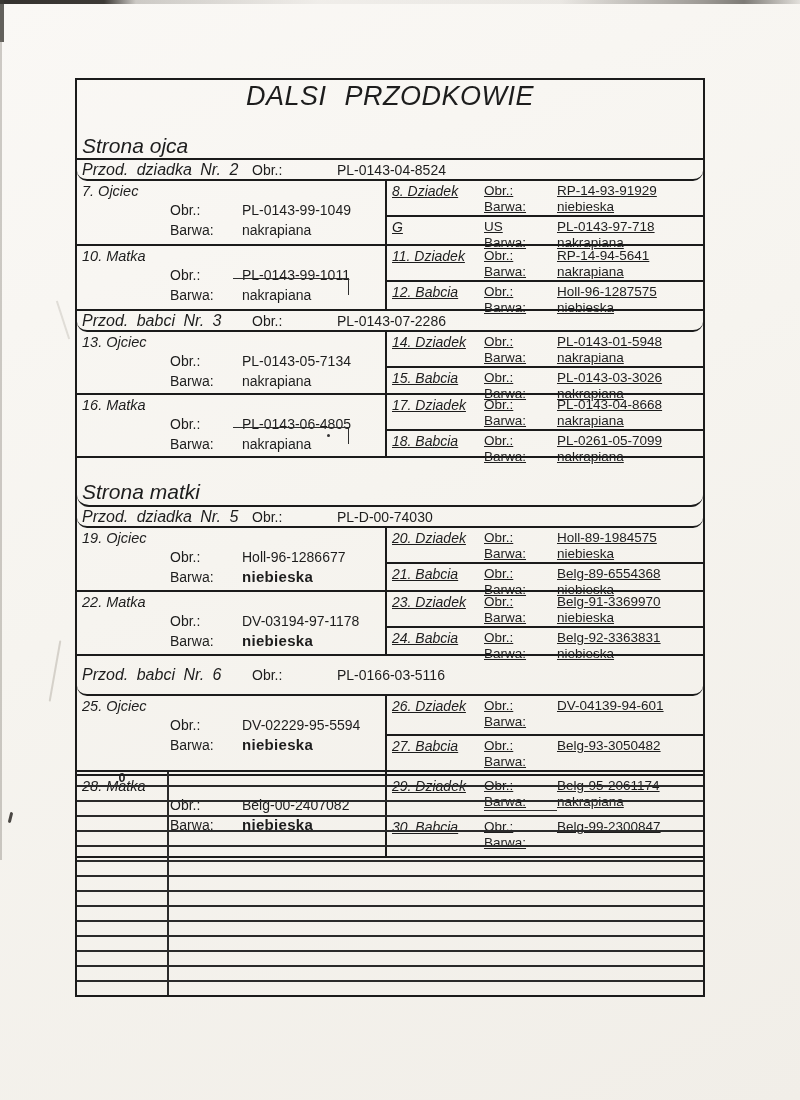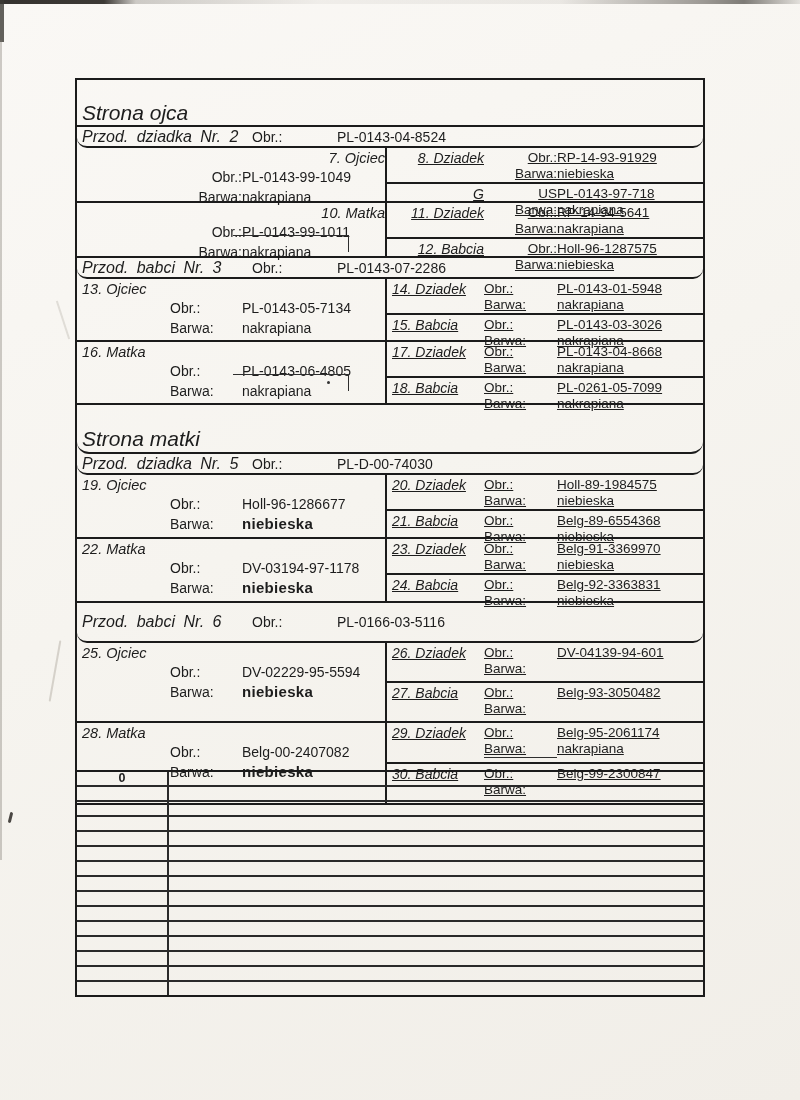--- a/index.html
+++ b/index.html
@@ -36,21 +36,21 @@
   .title-row{height:33px;display:flex;align-items:center;justify-content:center;
     font-style:italic;font-size:27px;letter-spacing:.5px;word-spacing:10px;}
   .side-row{height:26px;border-bottom:2px solid #1b1b1b;display:flex;align-items:flex-start;
     font-style:italic;font-size:21px;padding-left:5px;line-height:24px;margin-top:21px;}
   .side-row.mother{height:28px;line-height:26px;border-radius:12px;}
   .gh{height:21px;border-bottom:2px solid #1b1b1b;display:flex;align-items:center;font-size:14px;line-height:18px;border-radius:10px;}
   .gh.h22{height:40px;}
   .gh-label{flex:0 0 175px;font-style:italic;font-size:16px;padding-left:5px;word-spacing:4px;}
   .gh-key{flex:0 0 85px;}
   .block{display:flex;border-bottom:2px solid #1b1b1b;}
-  .block.h65{height:55px;text-align:right;} .block.h63{height:63px;} .block.h64{height:64px;} .block.h66{height:80px;}
+  .block.h65{height:65px;} .block.h63{height:63px;} .block.h64{height:64px;} .block.h66{height:80px;}
   .block.no-bb{border-bottom:none;}
   .pcell{flex:0 0 310px;border-right:2px solid #1b1b1b;padding:2px 0 0 5px;position:relative;}
   .p-label{font-style:italic;font-size:14.5px;line-height:17px;display:block;}
   .p-line{display:flex;padding-left:88px;font-size:14px;line-height:20px;}
   .p-key{flex:0 0 72px;}
   .gpcol{flex:1;display:flex;flex-direction:column;text-decoration:underline;}
   .gp-row{flex:1;display:flex;border-bottom:2px solid #1b1b1b;padding:2px 0 0 5px;}
   .gp-row:last-child{border-bottom:none;}
   .gp-label{flex:0 0 92px;font-style:italic;font-size:14px;line-height:16px;}
   .gp-fields{flex:1;font-size:13.5px;}
@@ -84,20 +84,21 @@
 
   <div class="edge-top"></div>
   <div class="edge-left"></div>
   <div class="edge-left-faint"></div>
   <div class="margin-tick"></div>
   <div class="crease"></div>
   <div class="crease2"></div>
 
   <div class="form">
 
+    <div class="title-row">DALSI PRZODKOWIE</div>
 
     <div class="side-row">Strona ojca</div>
 
     <div class="gh">
       <span class="gh-label">Przod. dziadka Nr. 2</span>
       <span class="gh-key">Obr.:</span>
       <span>PL-0143-04-8524</span>
     </div>
     <div class="block h65">
       <div class="pcell">

